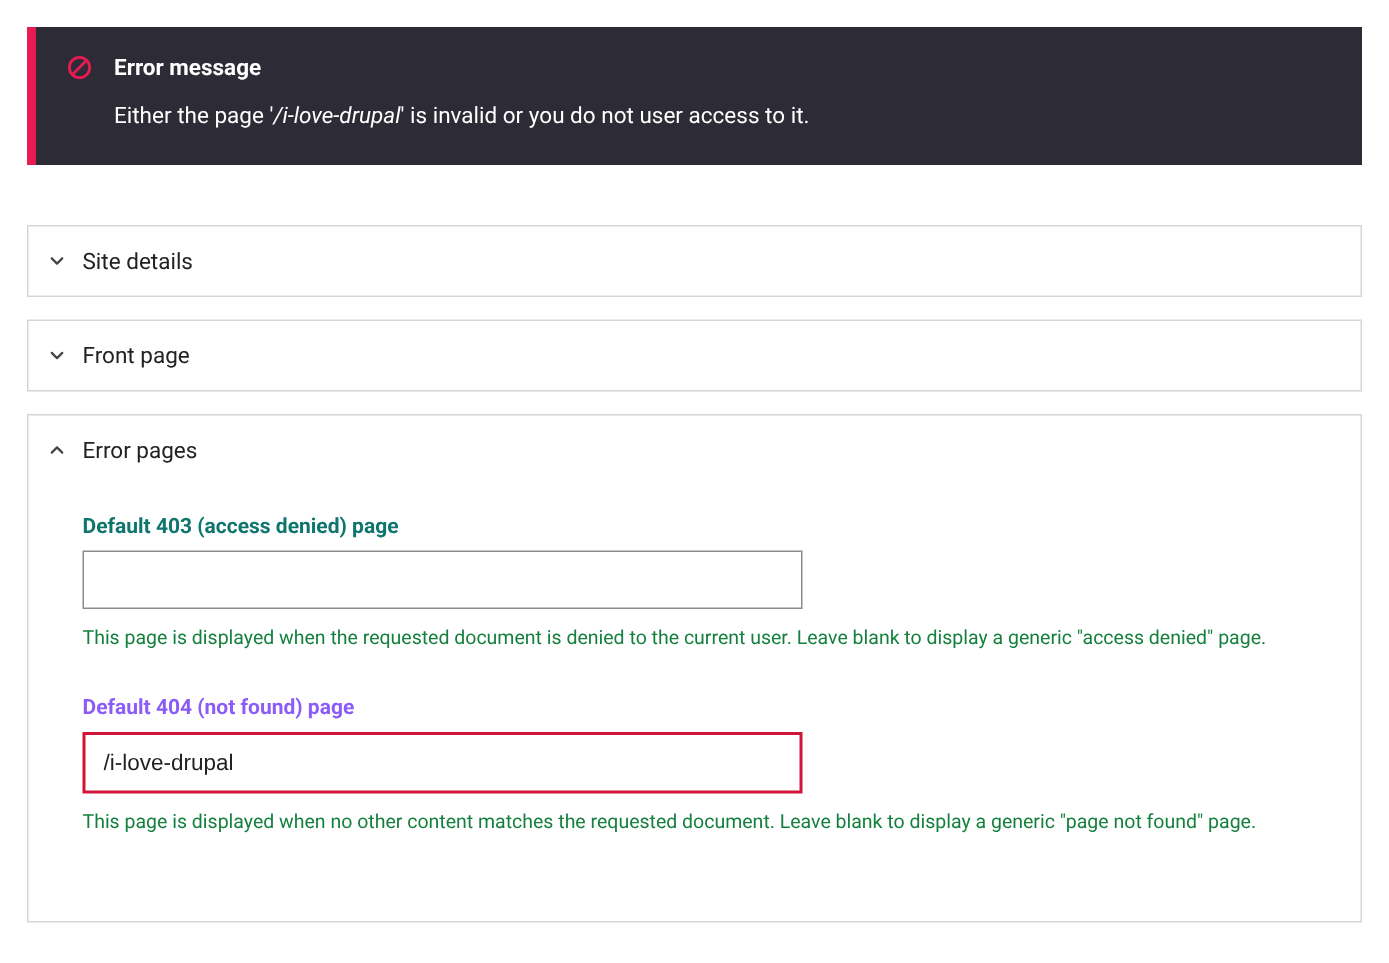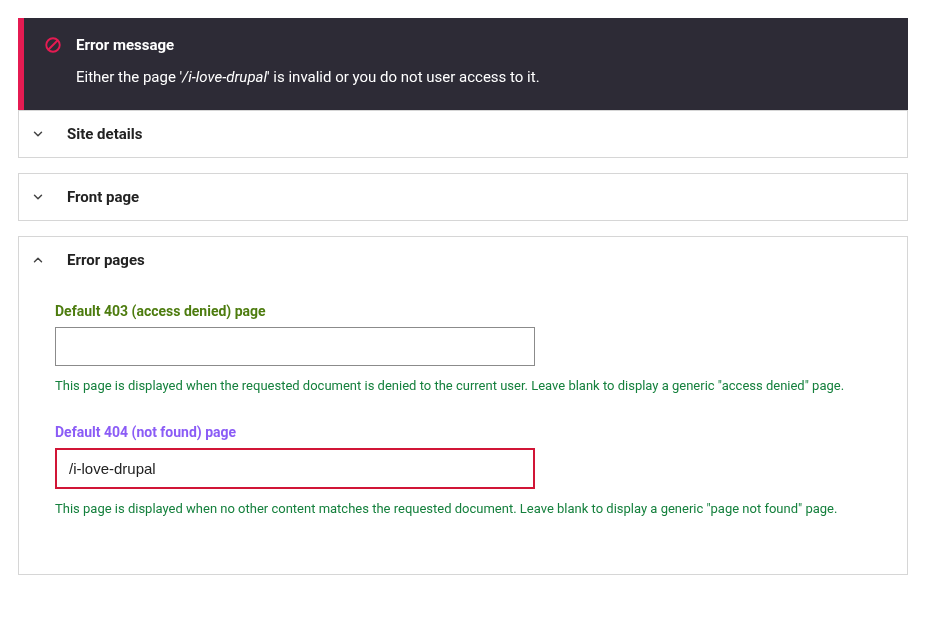--- a/index.html
+++ b/index.html
@@ -7,20 +7,21 @@
       font-family: -apple-system, BlinkMacSystemFont, "Segoe UI", Roboto, "Helvetica Neue", Arial, sans-serif;
       background: #fff;
       padding: 18px;
       font-size: 14px;
       color: #222;
     }
     .error-banner {
       background: #2d2b36;
       border-left: 6px solid #e51b52;
       padding: 18px 20px 24px 20px;
+      margin-bottom: 40px;
     }
     .error-header {
       display: flex;
       align-items: center;
       gap: 14px;
       margin-bottom: 14px;
     }
     .error-icon {
       width: 18px;
       height: 18px;
@@ -53,35 +54,34 @@
       padding: 14px 12px;
       cursor: pointer;
       user-select: none;
     }
     .accordion-header .chevron {
       color: #444;
       display: inline-flex;
       align-items: center;
     }
     .accordion-title {
-      font-weight: 700;
+      font-weight: 400;
       font-size: 15px;
       color: #222;
-      margin-left: 12px;
     }
     .accordion-body {
       padding: 20px 36px 28px 36px;
     }
     .form-field {
       margin-bottom: 28px;
     }
     .field-label {
       font-weight: 700;
       font-size: 14px;
-      color: #4d7c0f;
+      color: #0f766e;
       display: block;
       margin-bottom: 8px;
     }
     .field-label.error {
       color: #8b5cf6;
     }
     .text-input {
       width: 480px;
       max-width: 100%;
       padding: 10px 12px;

